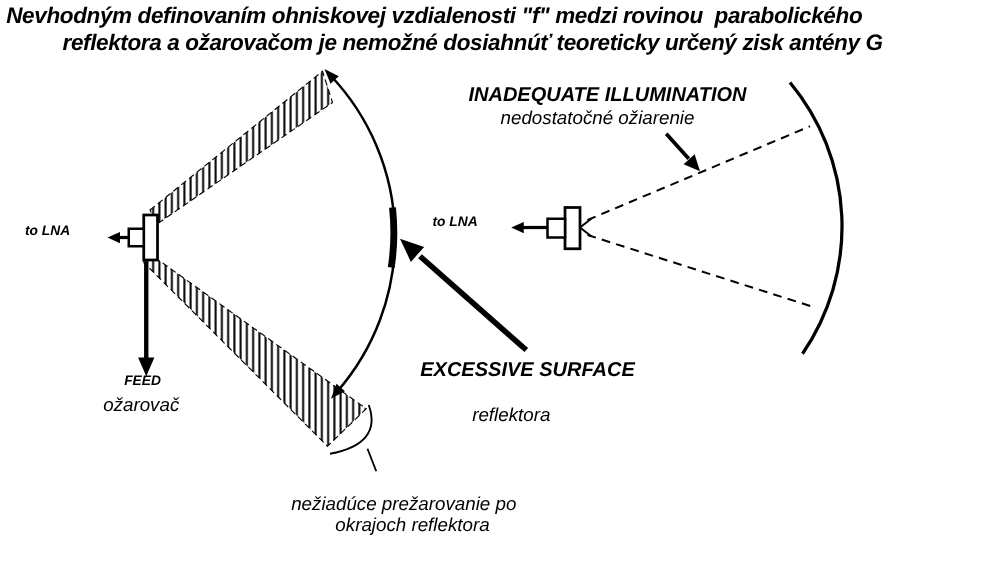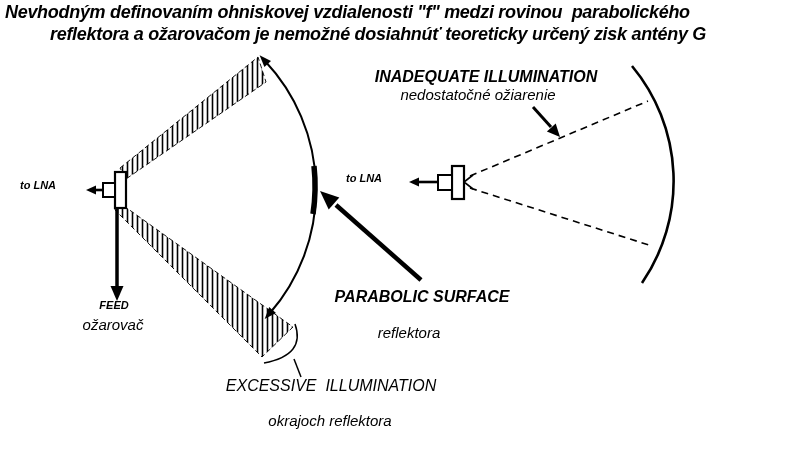--- a/index.html
+++ b/index.html
@@ -88,23 +88,23 @@
     </g>
   </svg>
 
   <div class="lbl title-line" style="left:5px; top:3px;">Nevhodným definovaním ohniskovej vzdialenosti "f" medzi rovinou  parabolického</div>
   <div class="lbl title-line" style="left:5px; top:25px;margin-left:45px;">reflektora a ožarovačom je nemožné dosiahnúť teoreticky určený zisk antény G</div>
 
   <div class="lbl small-bold" style="left:20px; top:180px;">to LNA</div>
   <div class="lbl small-bold ctr" style="left:114px; top:300px;">FEED</div>
   <div class="lbl sub ctr" style="left:113px; top:317px;">ožarovač</div>
 
-  <div class="lbl cap lbl-bold ctr" style="left:422px; top:289px;">PARABOLIC SURFACE</div>
+  <div class="lbl cap lbl-bold ctr" style="left:422px; top:289px;">EXCESSIVE SURFACE</div>
   <div class="lbl sub ctr" style="left:409px; top:325px;">reflektora</div>
 
-  <div class="lbl cap ctr" style="left:331px; top:378px;">EXCESSIVE  ILLUMINATION</div>
+  <div class="lbl sub ctr" style="left:323px; top:396px;">nežiadúce prežarovanie po</div>
   <div class="lbl sub ctr" style="left:330px; top:413px;">okrajoch reflektora</div>
 
   <div class="lbl cap lbl-bold ctr" style="left:486px; top:69px;">INADEQUATE ILLUMINATION</div>
   <div class="lbl sub ctr" style="left:478px; top:87px;">nedostatočné ožiarenie</div>
   <div class="lbl small-bold" style="left:346px; top:173px;">to LNA</div>
 
 </div>
 
 </body></html>

